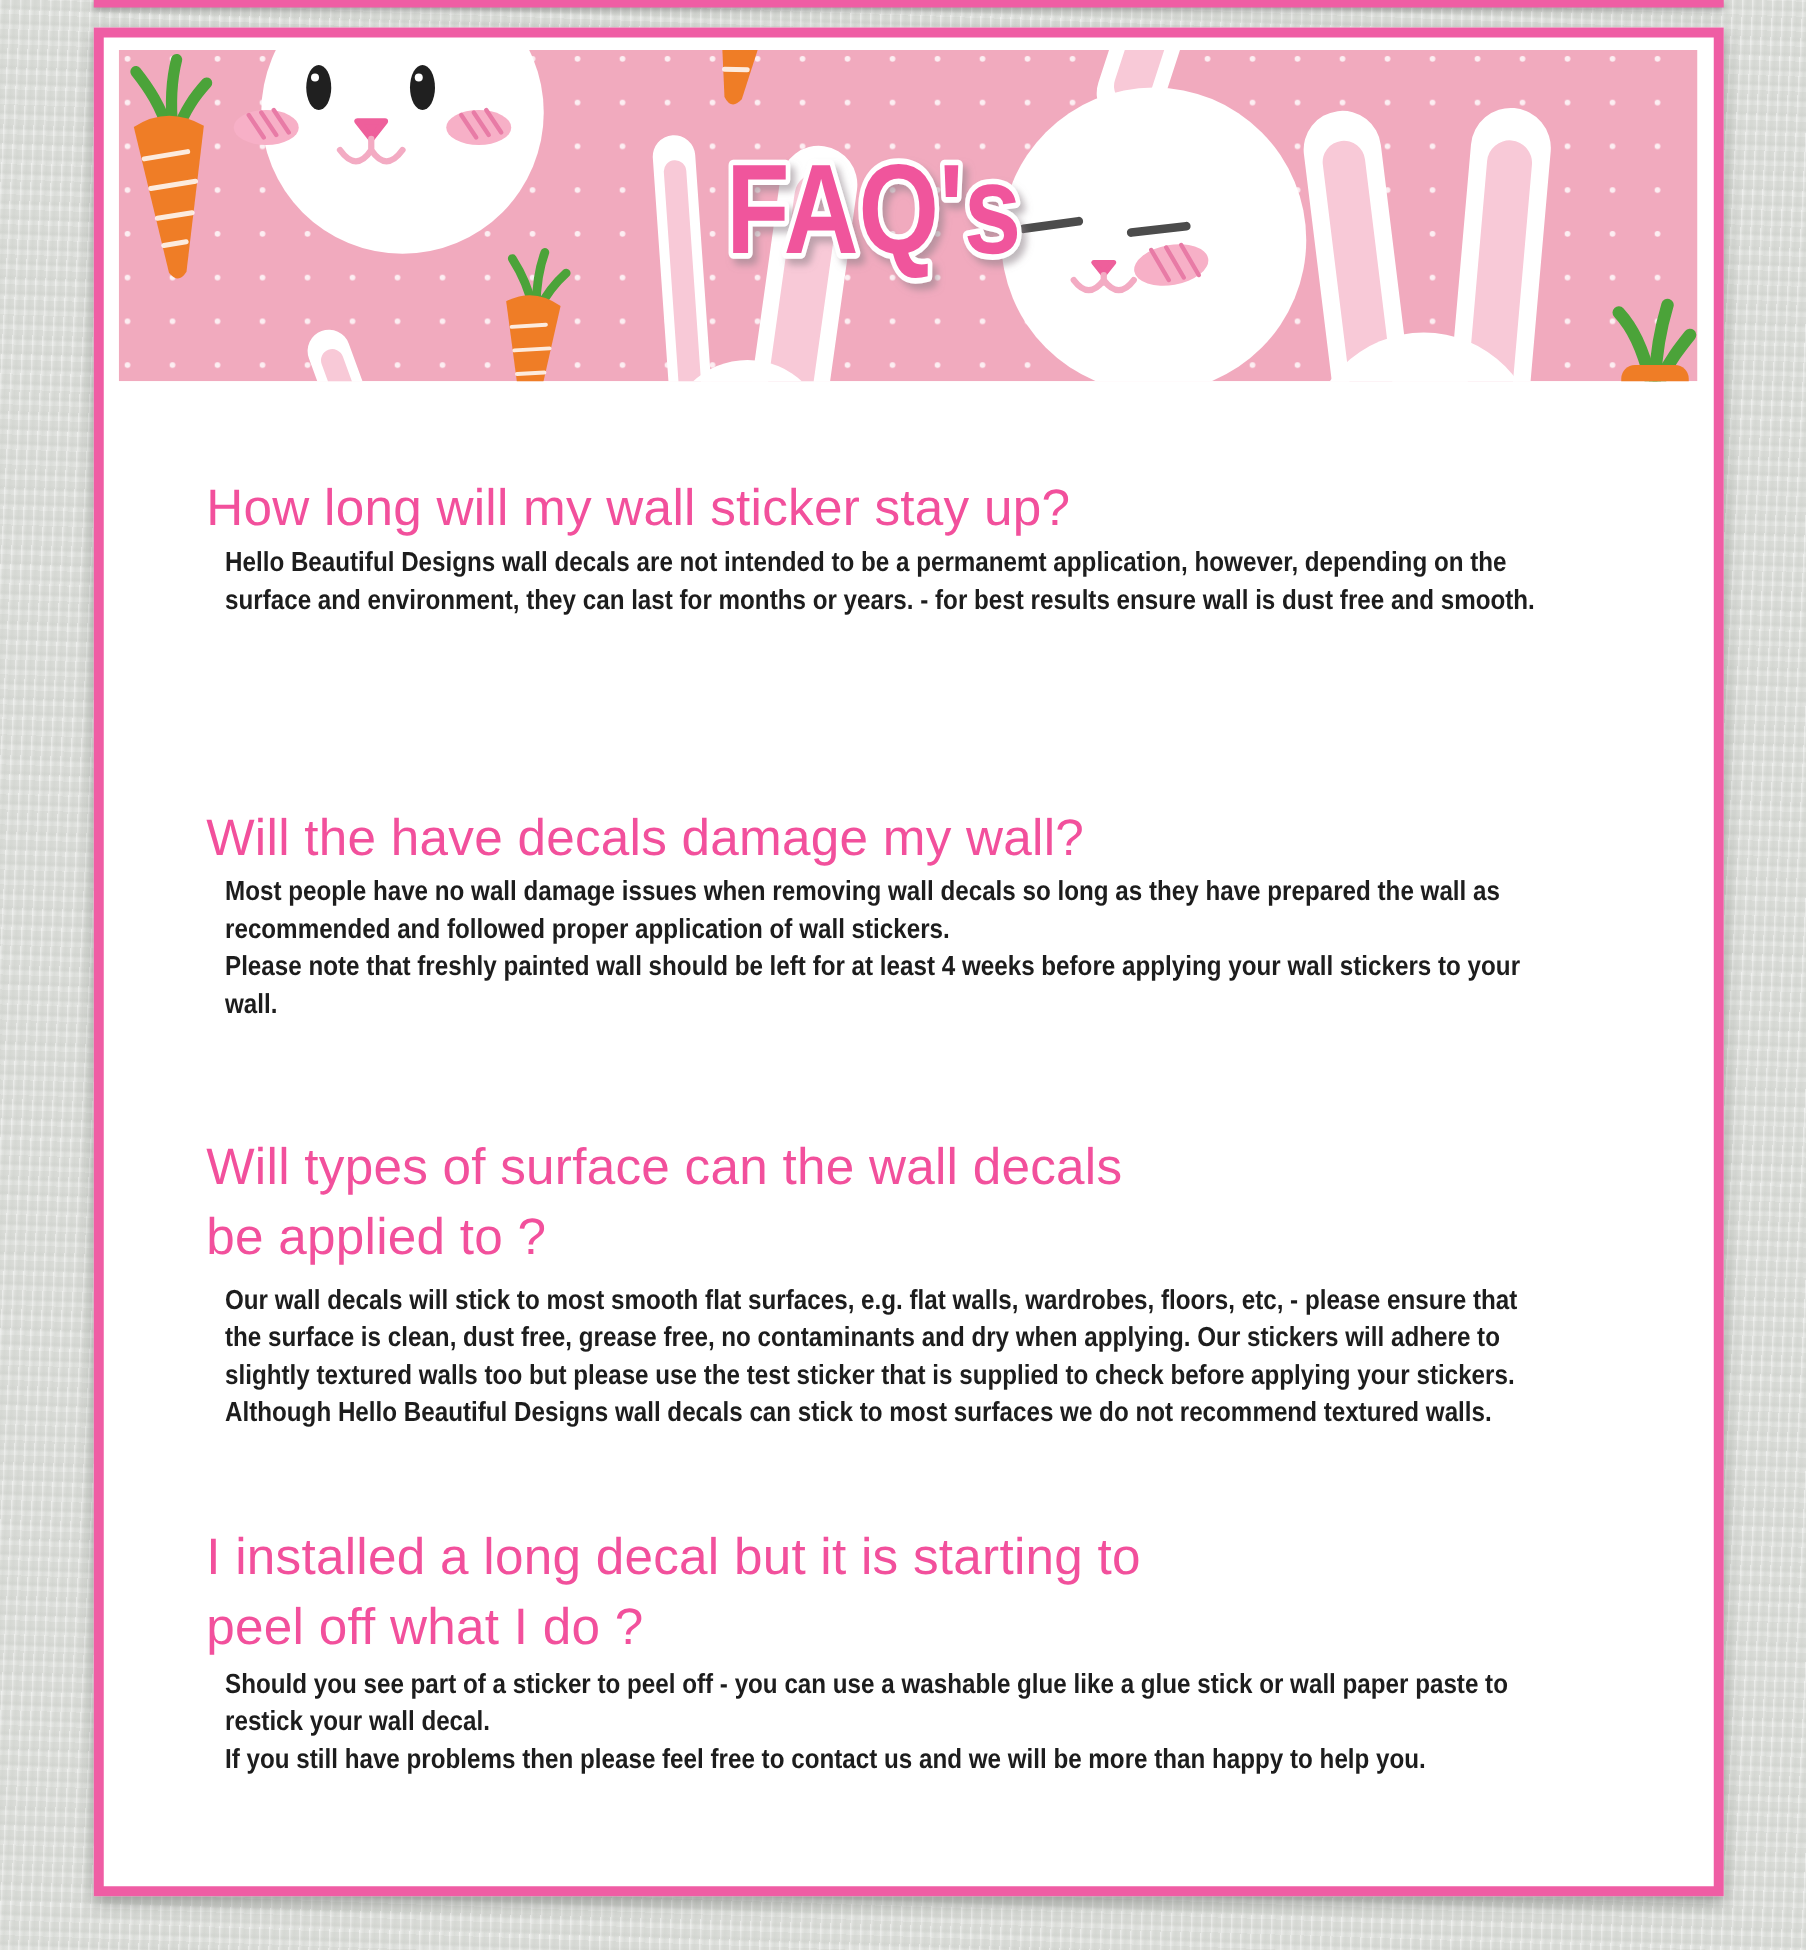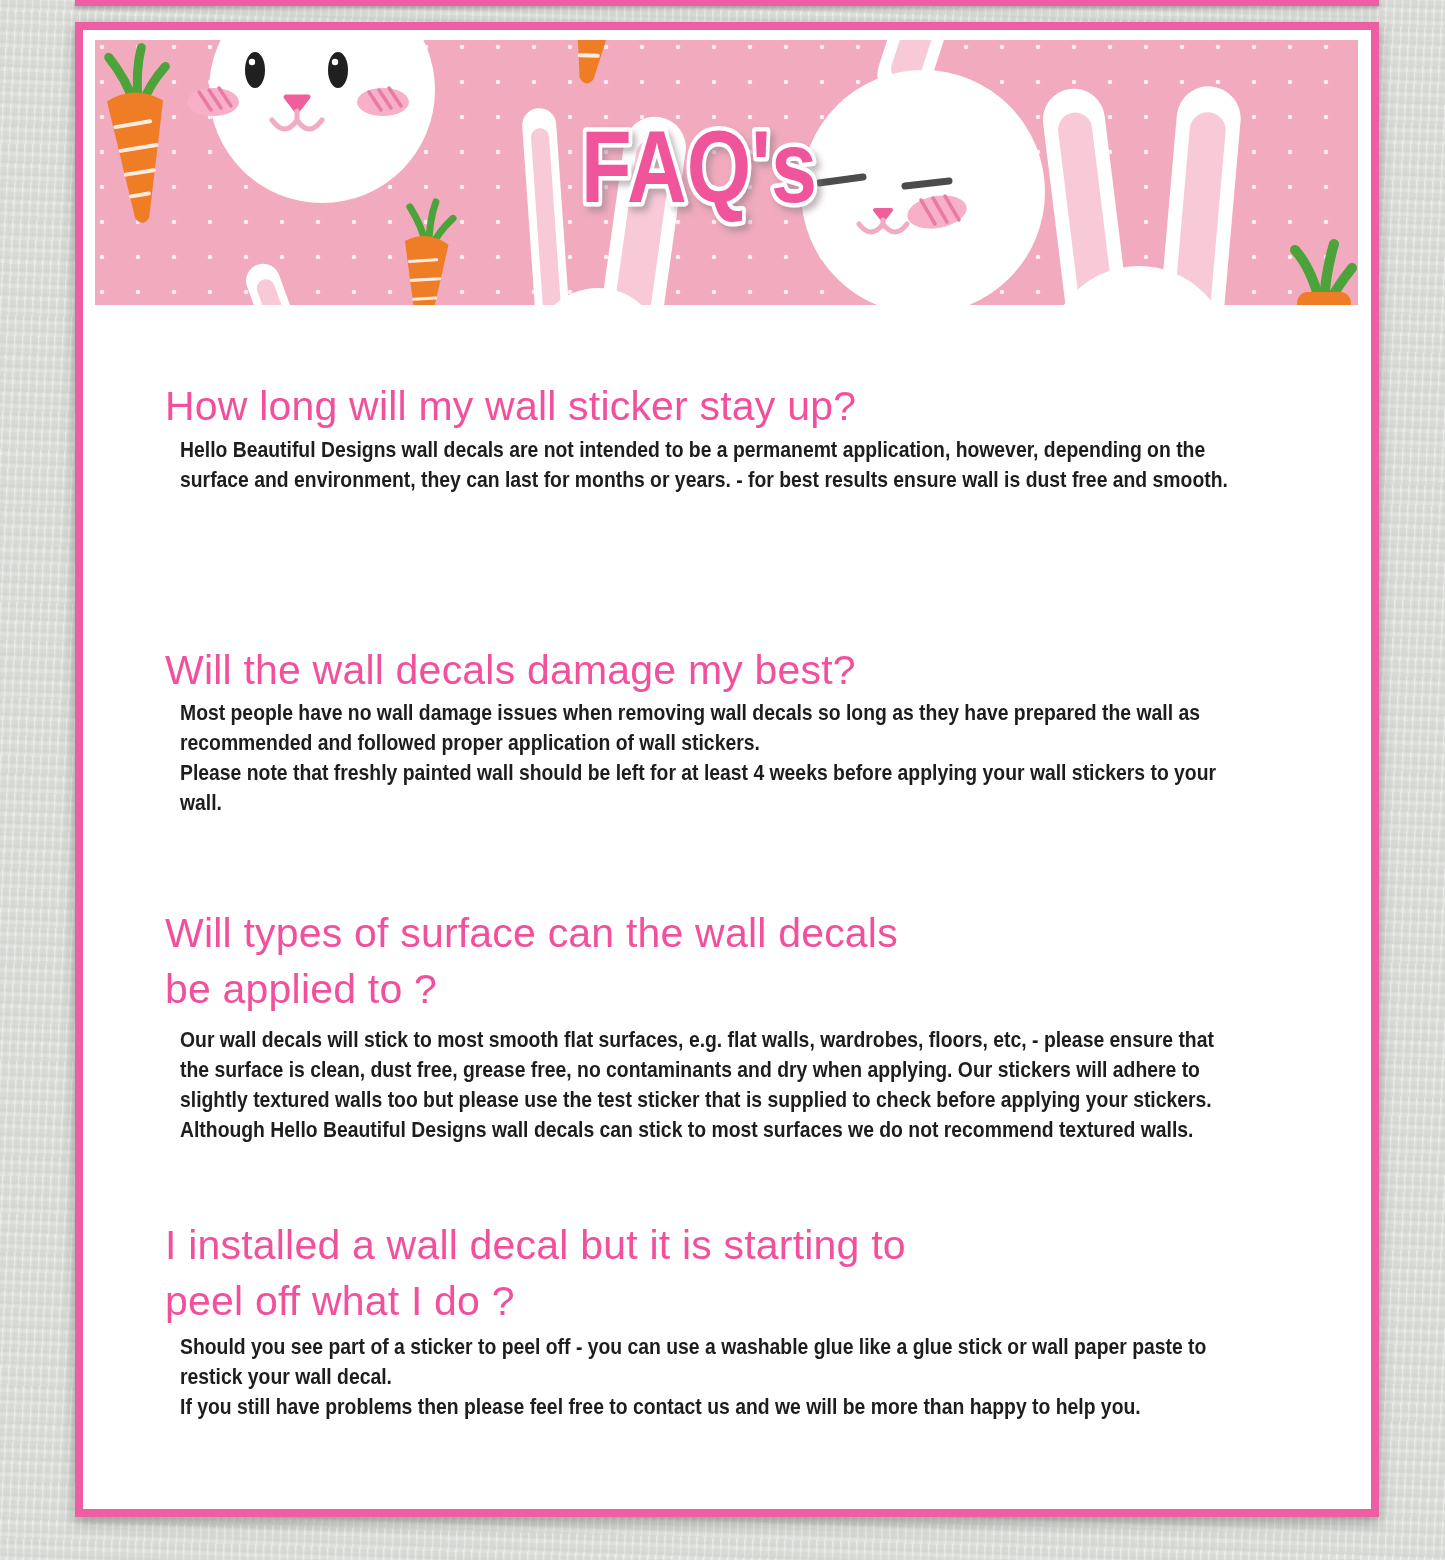--- a/index.html
+++ b/index.html
@@ -139,38 +139,38 @@
       <text x="486" y="162" font-family="'Liberation Sans', sans-serif" font-size="102" font-weight="bold" fill="#f0549c" stroke="#ffffff" stroke-width="9" paint-order="stroke" stroke-linejoin="round" textLength="236" lengthAdjust="spacingAndGlyphs" filter="url(#tsh)">FAQ's</text>
     </svg>
 
     <section class="faq" style="top:348px">
       <h2 class="q">How long will my wall sticker stay up?</h2>
       <p class="a" style="top:57px">Hello Beautiful Designs wall decals are not intended to be a permanemt application, however, depending on the
 surface and environment, they can last for months or years. - for best results ensure wall is dust free and smooth.</p>
     </section>
 
     <section class="faq" style="top:612px">
-      <h2 class="q">Will the wall decals damage my best?</h2>
+      <h2 class="q">Will the have decals damage my wall?</h2>
       <p class="a" style="top:56px">Most people have no wall damage issues when removing wall decals so long as they have prepared the wall as
 recommended and followed proper application of wall stickers.
 Please note that freshly painted wall should be left for at least 4 weeks before applying your wall stickers to your
 wall.</p>
     </section>
 
     <section class="faq" style="top:875px">
       <h2 class="q">Will types of surface can the wall decals
 be applied to ?</h2>
       <p class="a" style="top:120px">Our wall decals will stick to most  smooth flat surfaces, e.g. flat walls, wardrobes, floors, etc, - please ensure that
 the surface is  clean, dust free, grease free, no contaminants and dry when applying. Our stickers will adhere to
 slightly textured walls too but please use the test sticker that is supplied to check before applying your stickers.
 Although Hello Beautiful Designs wall decals can stick to most surfaces we do not recommend textured walls.</p>
     </section>
 
     <section class="faq" style="top:1187px">
-      <h2 class="q">I installed a wall decal but it is starting to
+      <h2 class="q">I installed a long decal but it is starting to
 peel off what I do ?</h2>
       <p class="a" style="top:115px">Should you see part of a sticker to peel off - you can use a washable glue like a glue stick or wall paper paste to
 restick your wall decal.
 If you still have problems then please feel free to contact us and we will be more than happy to help you.</p>
     </section>
 
   </div>
 </div>
 
 </body></html>

